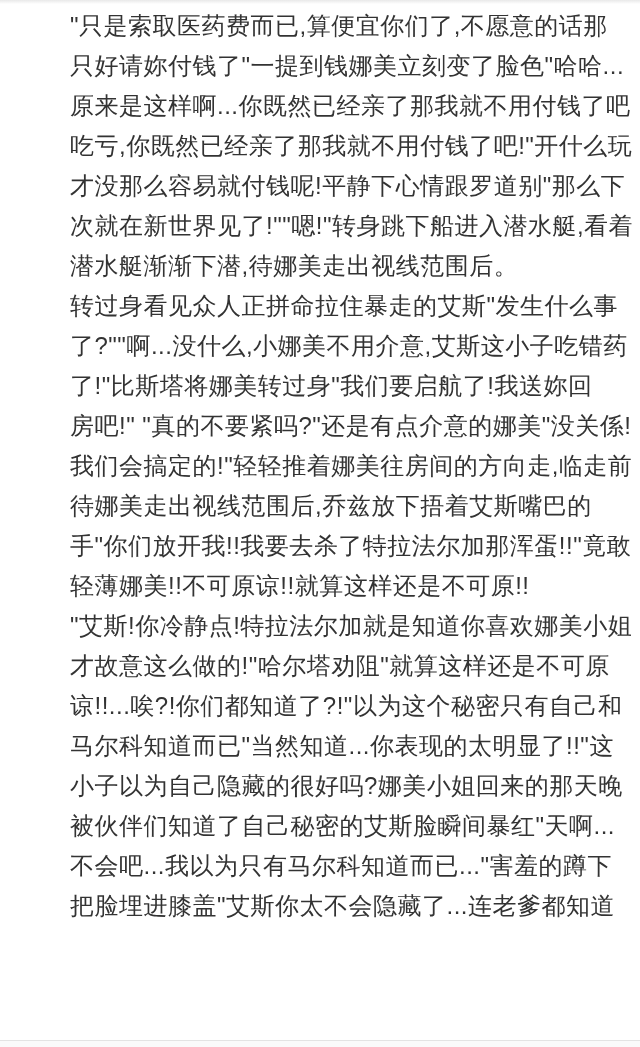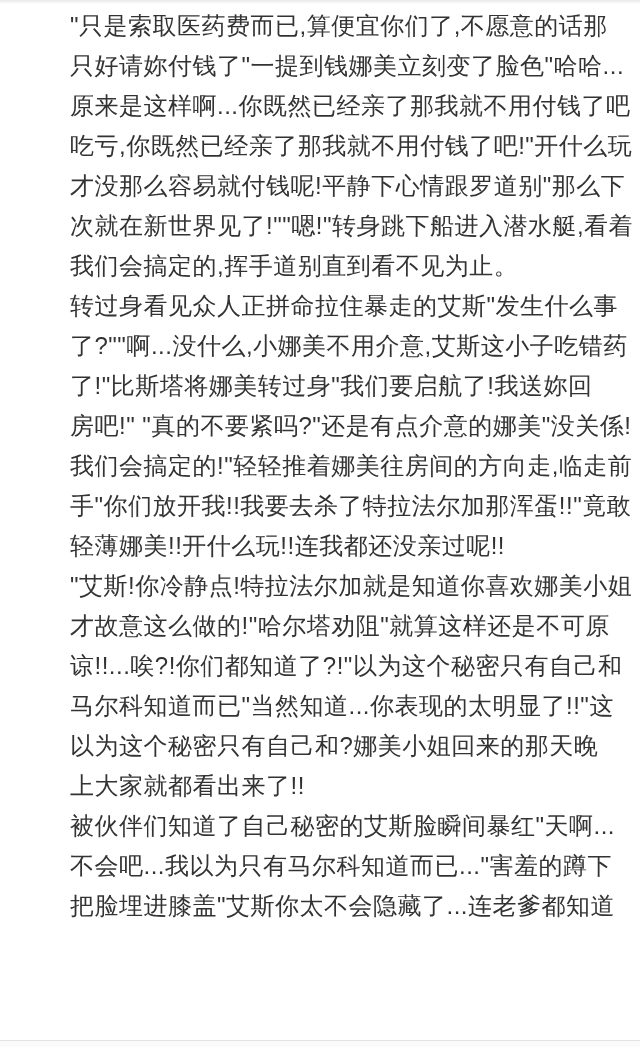--- a/index.html
+++ b/index.html
@@ -57,40 +57,40 @@
 <div class="top-edge"></div>
 
 <div class="text-area">
     <div class="paragraph">
       <div class="text-line">"只是索取医药费而已,算便宜你们了,不愿意的话那</div>
       <div class="text-line">只好请妳付钱了"一提到钱娜美立刻变了脸色"哈哈...</div>
       <div class="text-line">原来是这样啊...你既然已经亲了那我就不用付钱了吧</div>
       <div class="text-line">吃亏,你既然已经亲了那我就不用付钱了吧!"开什么玩</div>
       <div class="text-line">才没那么容易就付钱呢!平静下心情跟罗道别"那么下</div>
       <div class="text-line">次就在新世界见了!""嗯!"转身跳下船进入潜水艇,看着</div>
-      <div class="text-line">我们会搞定的,挥手道别直到看不见为止。</div>
+      <div class="text-line">潜水艇渐渐下潜,待娜美走出视线范围后。</div>
     </div>
     <div class="paragraph">
       <div class="text-line">转过身看见众人正拼命拉住暴走的艾斯"发生什么事</div>
       <div class="text-line">了?""啊...没什么,小娜美不用介意,艾斯这小子吃错药</div>
       <div class="text-line">了!"比斯塔将娜美转过身"我们要启航了!我送妳回</div>
       <div class="text-line">房吧!" "真的不要紧吗?"还是有点介意的娜美"没关係!</div>
       <div class="text-line">我们会搞定的!"轻轻推着娜美往房间的方向走,临走前</div>
     </div>
     <div class="paragraph">
+      <div class="text-line">待娜美走出视线范围后,乔兹放下捂着艾斯嘴巴的</div>
       <div class="text-line">手"你们放开我!!我要去杀了特拉法尔加那浑蛋!!"竟敢</div>
-      <div class="text-line">轻薄娜美!!开什么玩!!连我都还没亲过呢!!</div>
+      <div class="text-line">轻薄娜美!!不可原谅!!就算这样还是不可原!!</div>
     </div>
     <div class="paragraph">
       <div class="text-line">"艾斯!你冷静点!特拉法尔加就是知道你喜欢娜美小姐</div>
       <div class="text-line">才故意这么做的!"哈尔塔劝阻"就算这样还是不可原</div>
       <div class="text-line">谅!!...唉?!你们都知道了?!"以为这个秘密只有自己和</div>
       <div class="text-line">马尔科知道而已"当然知道...你表现的太明显了!!"这</div>
-      <div class="text-line">以为这个秘密只有自己和?娜美小姐回来的那天晚</div>
-      <div class="text-line">上大家就都看出来了!!</div>
+      <div class="text-line">小子以为自己隐藏的很好吗?娜美小姐回来的那天晚</div>
     </div>
     <div class="paragraph">
       <div class="text-line">被伙伴们知道了自己秘密的艾斯脸瞬间暴红"天啊...</div>
       <div class="text-line">不会吧...我以为只有马尔科知道而已..."害羞的蹲下</div>
       <div class="text-line">把脸埋进膝盖"艾斯你太不会隐藏了...连老爹都知道</div>
     </div>
   </div>
 
 <div class="bottom-divider"></div>
 <div class="footer-strip"></div>

